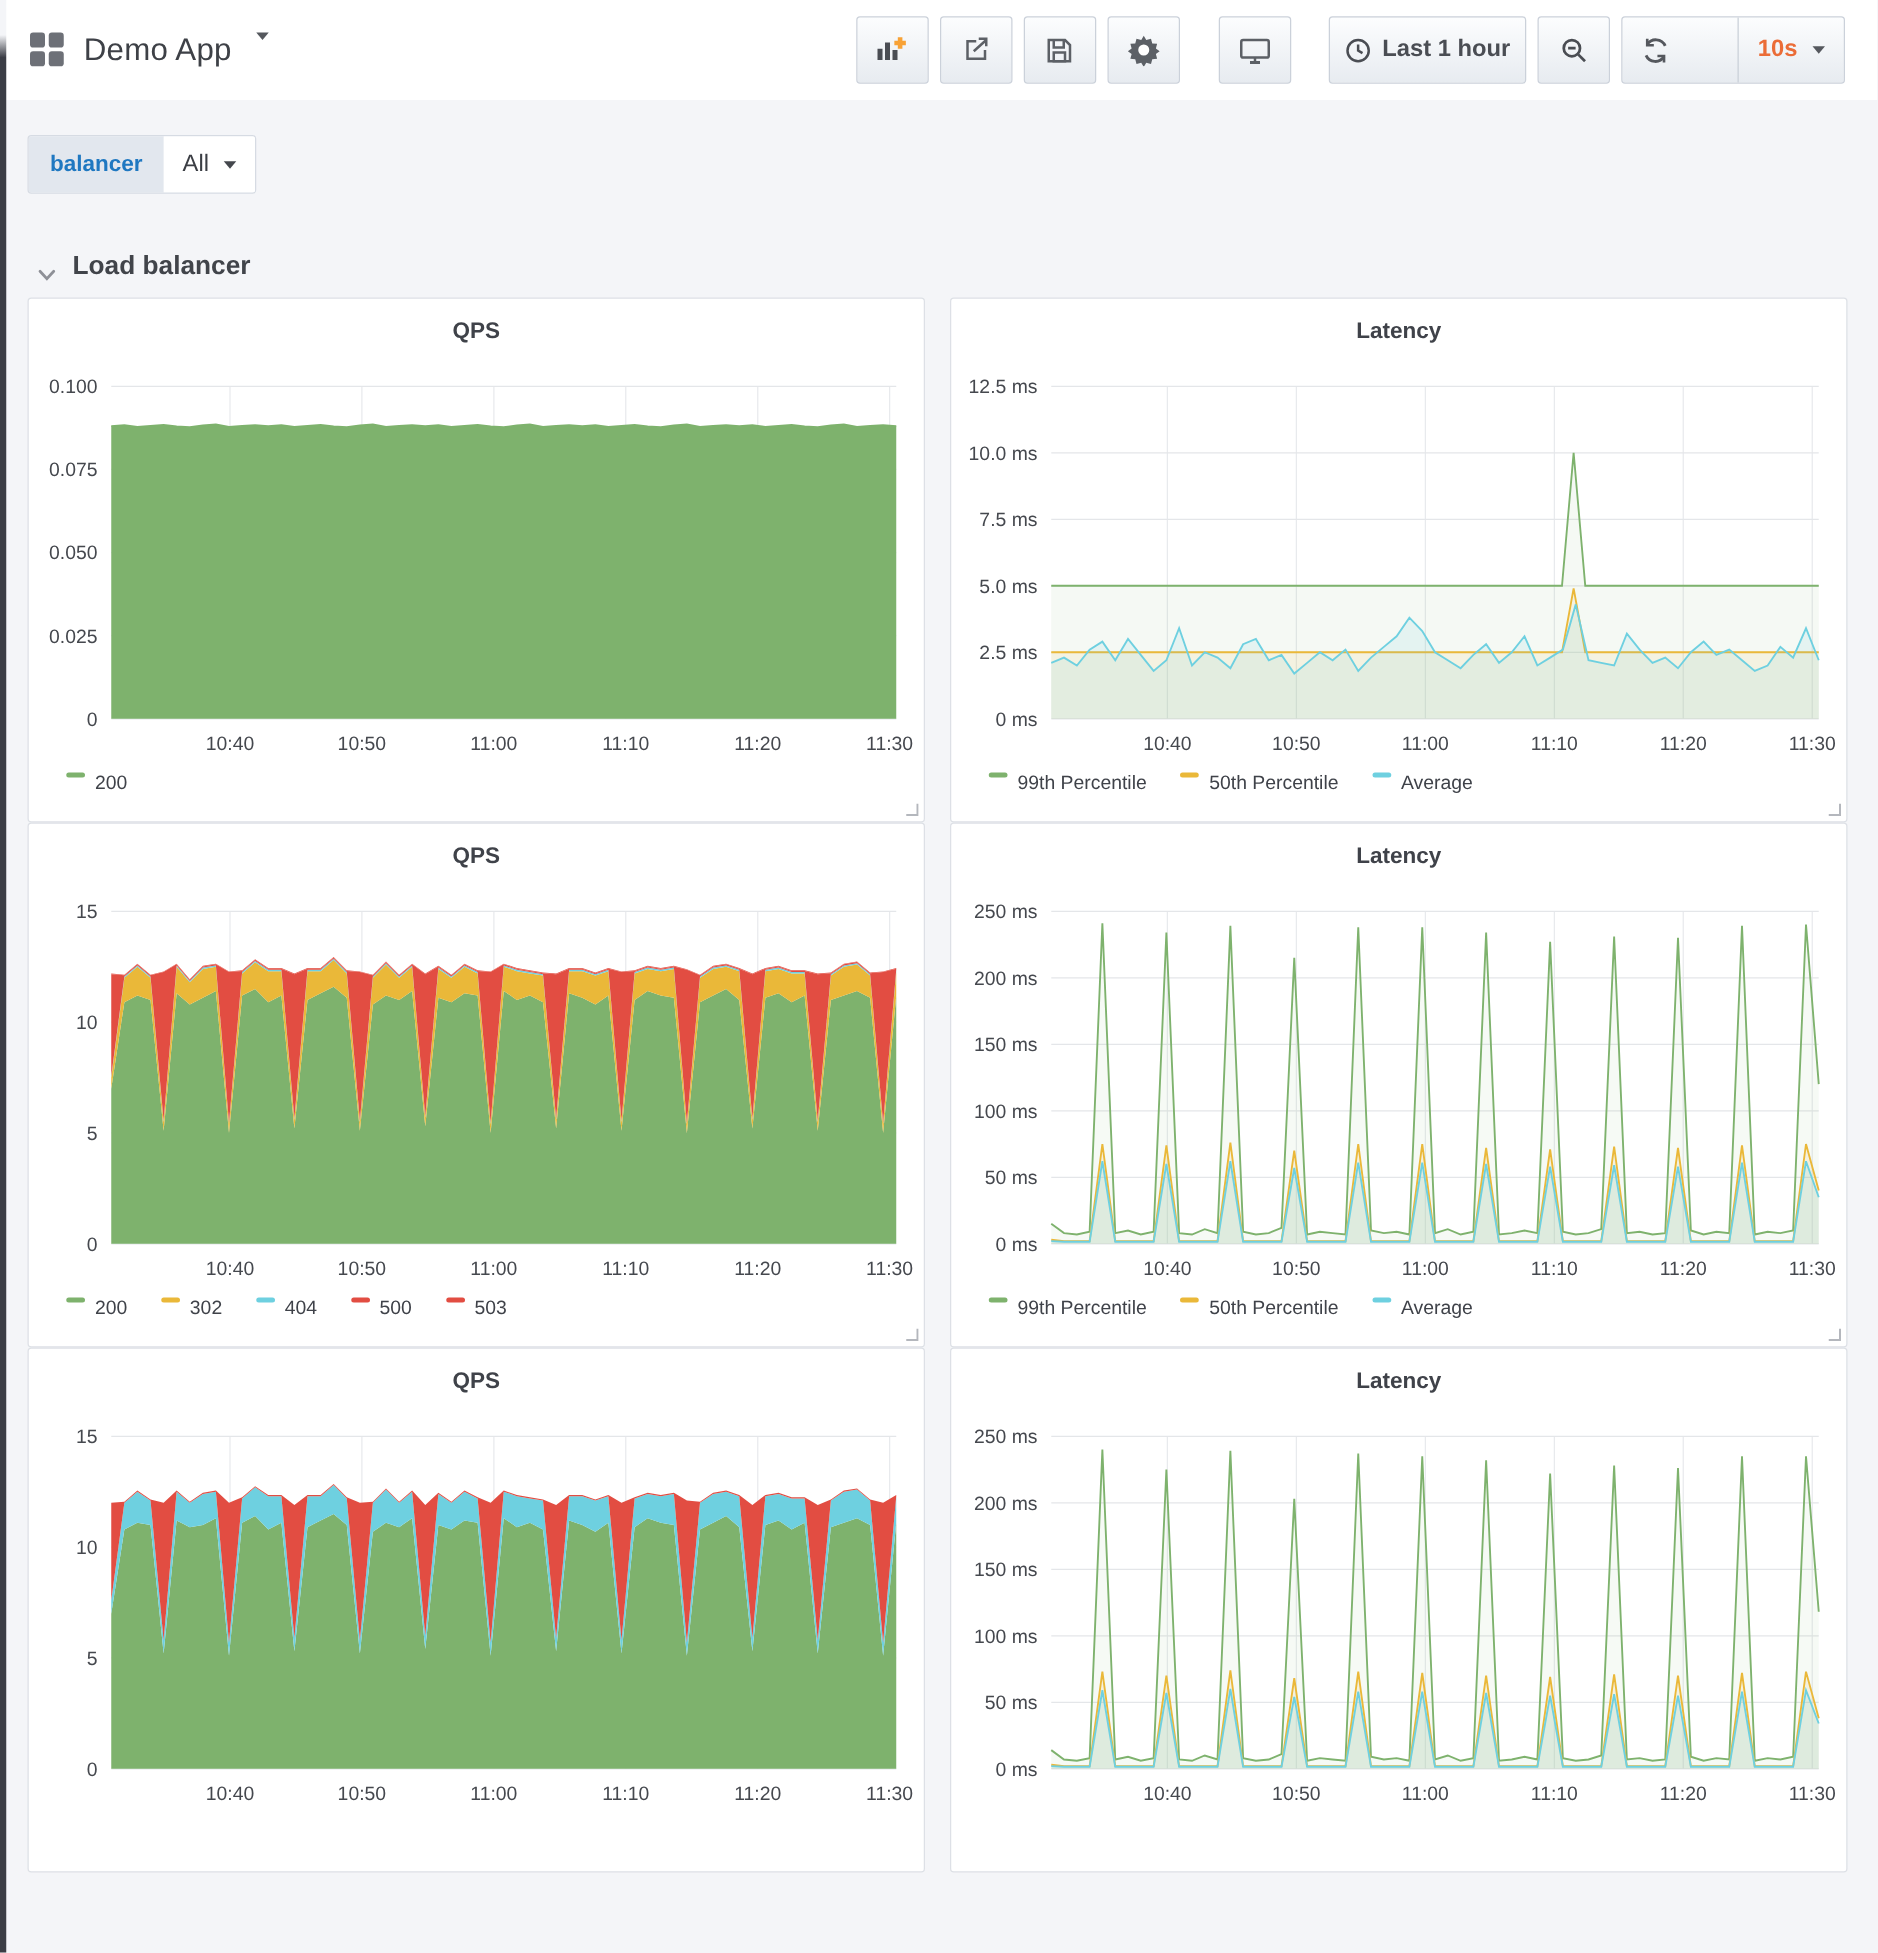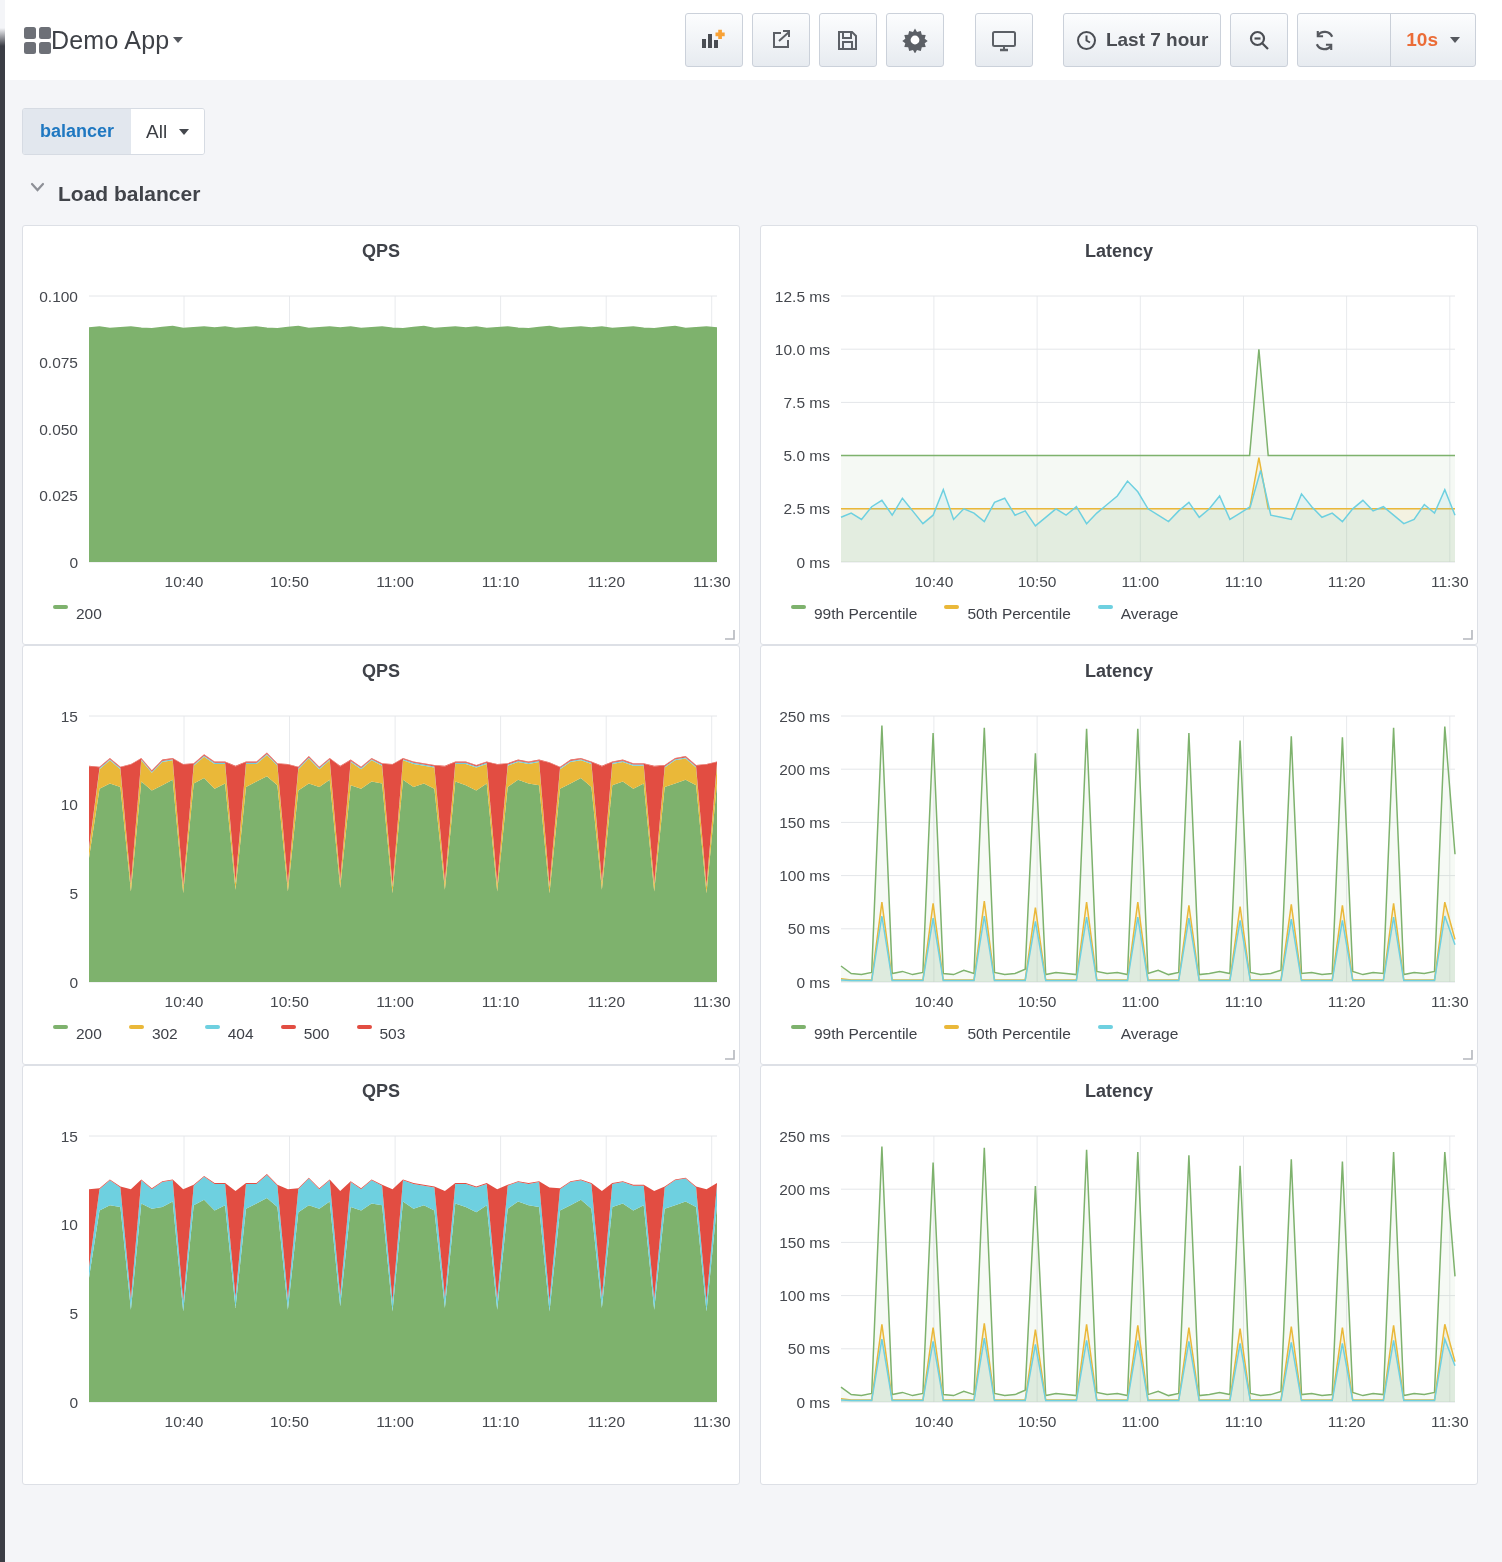--- a/index.html
+++ b/index.html
@@ -3,21 +3,21 @@
 <meta charset="utf-8">
 <style>
   html,body{margin:0;padding:0;width:1502px;height:1562px;overflow:hidden;
     background:#f4f5f8;font-family:"Liberation Sans",sans-serif;color:#3f4249;}
   *{box-sizing:border-box;}
   .side-strip{position:fixed;left:0;top:0;width:5px;height:1562px;
     background:linear-gradient(#f4f5f8 0,#f4f5f8 28px,#3b3d45 46px,#3b3d45 100%);z-index:10;}
   
   .navbar{height:80px;background:#fff;display:flex;align-items:center;
     justify-content:space-between;padding:0 26px 0 24px;}
-  .nav-left{display:flex;align-items:center;}
+  .nav-left{display:flex;gap:16px;}
   .grid-icon{display:grid;grid-template-columns:12px 12px;grid-template-rows:12px 12px;gap:3px;}
   .grid-icon i{background:#6d7077;border-radius:2.5px;}
   .nav-title{font-size:25px;color:#3e4147;letter-spacing:.2px;}
   .caret{display:inline-block;width:0;height:0;border-left:5px solid transparent;
     border-right:5px solid transparent;border-top:6px solid #55585e;margin-left:4px;}
   .nav-actions{display:flex;align-items:center;}
   .tbtn{display:inline-flex;align-items:center;justify-content:center;height:54px;min-width:58px;
     background:linear-gradient(#fcfdfe,#e7ebf0);border:1px solid #cbd1da;border-radius:3px;
     color:#5c6066;margin-left:9px;cursor:pointer;padding:0 12px;font-size:19px;gap:39px;}
   .tbtn svg{display:block;}
@@ -31,21 +31,21 @@
   
   .submenu{display:flex;gap:28px;padding:28px 0 0 22px;}
   .var-group{display:flex;height:47px;border:1px solid #d6dbe3;border-radius:3px;overflow:hidden;}
   .var-label{display:flex;align-items:center;padding:0 17px;background:#e2e7ee;
     color:#1f78c1;font-weight:bold;font-size:18px;}
   .var-value{display:flex;align-items:center;gap:8px;padding:0 15px;background:#fff;
     font-size:19px;color:#3b3e44;cursor:pointer;}
   .var-value .caret{border-top-color:#44474d;}
   
   main{padding:0 24px 0 22px;}
-  .row-head{display:flex;align-items:flex-start;gap:13px;margin:27px 0 13px 8px;height:30px;cursor:pointer;}
+  .row-head{display:flex;align-items:flex-end;gap:13px;margin:40px 0 13px 8px;height:30px;cursor:pointer;}
   .row-title{font-size:21px;font-weight:bold;color:#41444a;}
   .panel-row{display:grid;grid-template-columns:1fr 1fr;gap:20px;}
   .panel{position:relative;height:420px;background:#fff;border:1px solid #dde0e6;border-radius:3px;}
   .panel-title{margin:0;text-align:center;font-size:18px;font-weight:bold;color:#3f4249;
     padding-top:15px;height:46px;cursor:pointer;}
   .chart{height:326px;overflow:hidden;}
   .ax{font-size:15.5px;fill:#45484e;font-family:"Liberation Sans",sans-serif;}
   .legend{display:flex;align-items:center;gap:27px;padding-left:30px;height:32px;}
   .legend .li{display:inline-flex;font-size:15.5px;color:#3f4249;cursor:pointer;}
   .legend .li i{display:inline-block;width:15px;height:4px;border-radius:2px;margin-right:8px;}
@@ -101,21 +101,21 @@
         <rect x="2" y="3" width="22" height="14" rx="1.5"></rect>
           <line x1="9" y1="21" x2="17" y2="21" stroke-width="2.5"></line>
           <line x1="13" y1="17" x2="13" y2="21"></line>
       </svg>
     </span>
     <span class="tbtn timebtn time-gap">
       <svg width="21" height="21" viewBox="0 0 21 21" fill="none" stroke="#4a4d53" stroke-width="2">
         <circle cx="10.5" cy="10.5" r="8.5"></circle>
           <path d="M10.5 5.5 v5 l3.5 2"></path>
       </svg>
-      <span>Last 7 hour</span>
+      <span>Last 1 hour</span>
     </span>
     <span class="tbtn">
       <svg width="23" height="23" viewBox="0 0 23 23" fill="none" stroke="#4a4d53" stroke-width="2.2">
         <circle cx="9.5" cy="9.5" r="6.5"></circle>
           <line x1="6.5" y1="9.5" x2="12.5" y2="9.5"></line>
           <line x1="14.5" y1="14.5" x2="20" y2="20"></line>
       </svg>
     </span>
     <span class="tbtn refresh-group">
       <span class="seg">

